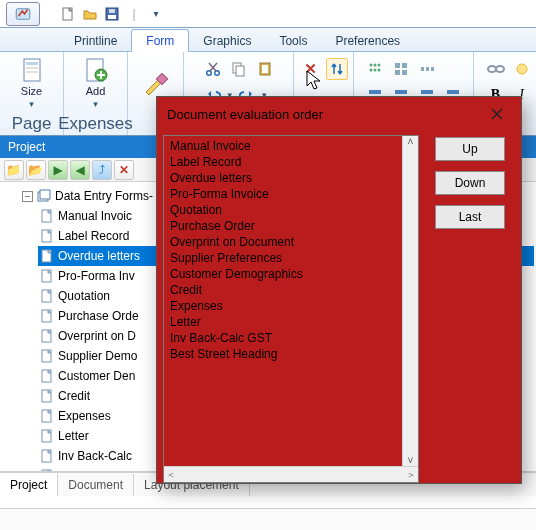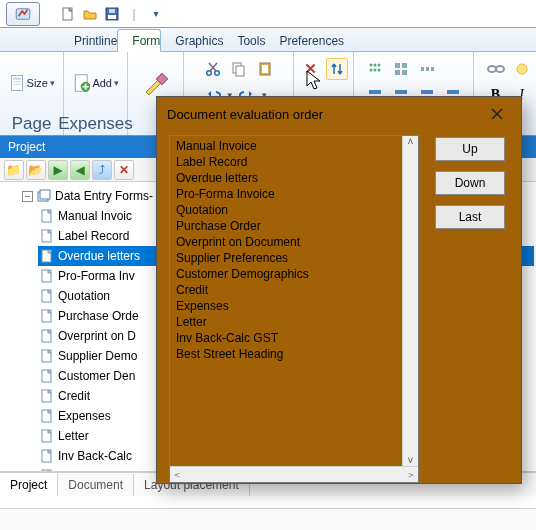--- a/index.html
+++ b/index.html
@@ -48,51 +48,51 @@
   .tabs{
     height:24px;
     background:linear-gradient(#f4f8fc,#e6eef7);
     border-bottom:1px solid var(--ribbonline);
     display:flex;
     align-items:flex-end;
     padding-left:60px;
     gap:0;
   }
   .tab{
-    padding:4px 0 3px 14px;
+    padding:4px 14px 3px 14px;
     color:#1c3a57;
     cursor:pointer;
   }
   .tab.active{
     background:#fff;
     border:1px solid var(--ribbonline);
     border-bottom:1px solid #fff;
     border-top-left-radius:3px;border-top-right-radius:3px;
     position:relative;top:1px;
-    color:#14532d;
+    color:#1d4ed8;
     font-weight:500;
   }
   
   .ribbon{
     height:84px;
     background:linear-gradient(#ffffff,#eaf2fa);
     border-bottom:1px solid #6f97be;
     display:flex;
     overflow:hidden;
   }
   .rgroup{
     border-right:1px solid #bcd2e6;
     padding:2px 6px 2px 6px;
     display:flex;flex-direction:column;align-items:center;justify-content:space-between;
     min-width:64px;
   }
   .rgroup .gicons{display:flex;align-items:center;justify-content:center;flex:1;gap:6px;}
   .rgroup .glabel{font-size:17px;color:#3a5978;padding:2px 0;}
   .bigbtn{
-    display:flex;flex-direction:row;align-items:center;justify-content:center;gap:2px;
+    display:flex;flex-direction:column;align-items:center;justify-content:center;gap:2px;
     width:48px;height:58px;border:1px solid transparent;border-radius:3px;
   }
   .bigbtn .cap{font-size:11px;color:#224;}
   .smallbtn{width:22px;height:22px;display:flex;align-items:center;justify-content:center;border:1px solid transparent;border-radius:2px;}
   .iconrow{display:flex;gap:4px;}
   .iconcol{display:flex;flex-direction:column;gap:4px;align-items:flex-start;}
   
   .projhead{
     height:22px;
     background:#1e7cd3;
@@ -125,29 +125,29 @@
   .twig.selected{background:var(--selblue);color:#fff;}
   
   .btabs{height:24px;display:flex;align-items:center;border-top:1px solid #d0d0d0;background:#fafafa;}
   .btab{padding:4px 10px;border-right:1px solid #d0d0d0;color:#555;}
   .btab.active{background:#fff;color:#000;border-top:1px solid #fff;margin-top:-1px;}
   
   .modal{
     position:absolute;
     left:156px; top:96px;
     width:366px; height:388px;
-    background:#a16207;
+    background:#b91c1c;
     border:1px solid #555;
     box-shadow:4px 6px 18px rgba(0,0,0,0.35);
     display:flex;flex-direction:column;
   }
   .mtitlebar{height:34px;display:flex;align-items:center;justify-content:space-between;padding:0 10px;}
   .mtitle{font-size:13px;}
   .mclose{width:28px;height:24px;display:flex;align-items:center;justify-content:center;font-size:14px;}
-  .mbody{flex:1;display:flex;gap:14px;padding:4px 14px 0 12px;}
+  .mbody{flex:1;display:flex;gap:14px;padding:4px 14px 0 6px;}
   .listbox{flex:1;border:1px solid #7a7a7a;display:flex;flex-direction:column;min-width:0;}
   .listitems{flex:1;overflow:hidden;padding:2px 2px;}
   .listitems div{padding:1px 4px;white-space:nowrap;text-overflow:ellipsis;overflow:hidden;}
   .listscroll{height:16px;background:#efefef;border-top:1px solid #cfcfcf;display:flex;align-items:center;justify-content:space-between;padding:0 2px;font-size:10px;color:#555;}
   .vScroll{width:16px;background:#efefef;border-left:1px solid #cfcfcf;display:flex;flex-direction:column;justify-content:space-between;align-items:center;font-size:10px;color:#555;}
   .listwrap{flex:1;display:flex;min-height:0;}
   .sidebtns{width:74px;display:flex;flex-direction:column;gap:10px;align-items:center;padding-top:2px;}
   .winbtn{width:70px;height:24px;border:1px solid #888;background:#e9e9e9;display:flex;align-items:center;justify-content:center;font-size:12px;}
   .winbtn.primary{border:2px solid #1e7cd3;}
   .mfooter{height:44px;display:flex;align-items:center;justify-content:center;gap:18px;}

